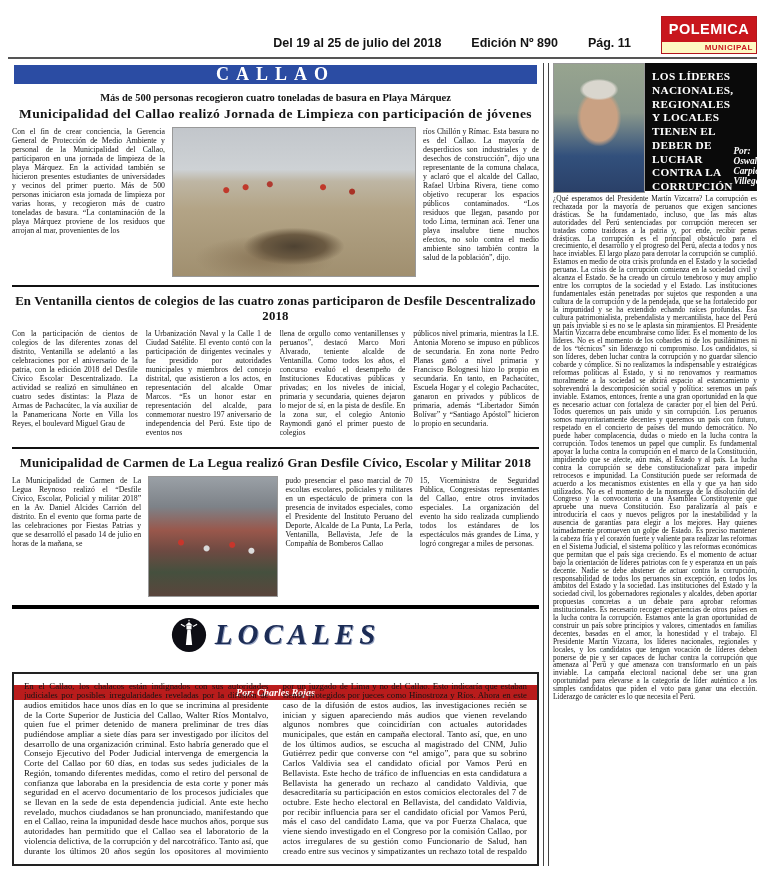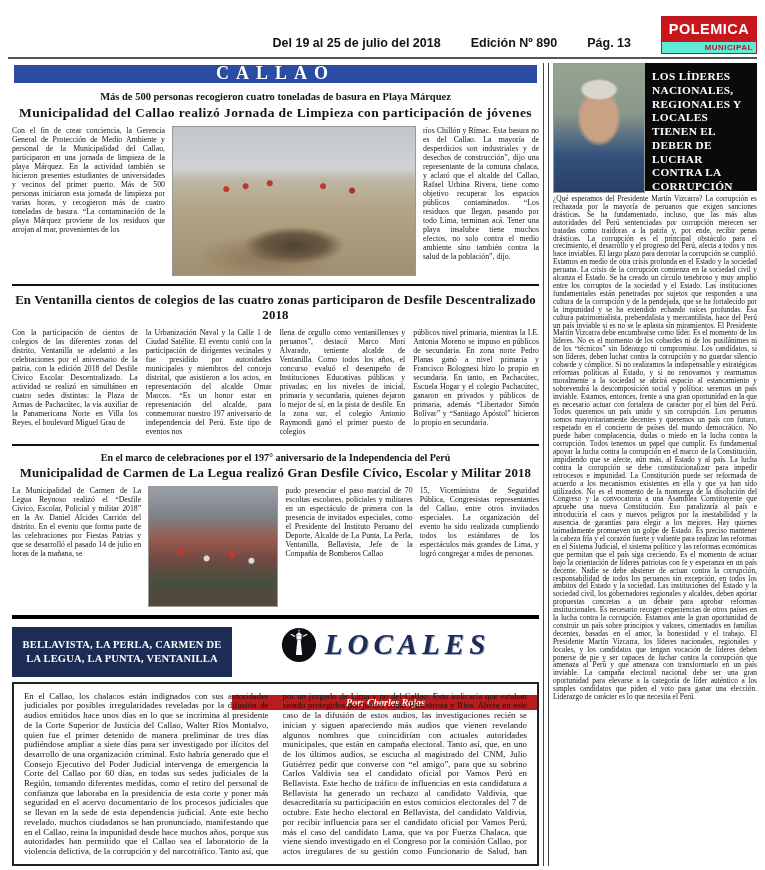--- a/index.html
+++ b/index.html
@@ -4,21 +4,21 @@
 <style>
   html,body{margin:0;padding:0;}
   body{width:765px;height:870px;background:#fbfbf9;font-family:"Liberation Sans",sans-serif;color:#141414;position:relative;overflow:hidden;}
   .page{position:absolute;inset:0;background:#ffffff;}
 
   
   .masthead{position:absolute;top:12px;left:0;right:8px;height:42px;display:flex;justify-content:flex-end;align-items:flex-end;gap:30px;}
   .mh-item{font-weight:bold;font-size:12.5px;padding-bottom:4px;}
   .logo{width:94px;height:36px;display:flex;flex-direction:column;border:1px solid #b3161d;}
   .logo-top{flex:1;background:#c8161d;color:#fff;font-weight:800;font-size:14.5px;letter-spacing:.5px;display:flex;align-items:center;justify-content:center;}
-  .logo-bottom{height:11px;background:#5eead4;color:#c8161d;font-weight:800;font-size:8px;text-align:right;padding-right:3px;line-height:11px;letter-spacing:.5px;border-top:1px solid #c8161d;}
+  .logo-bottom{height:11px;background:#fef9c3;color:#c8161d;font-weight:800;font-size:8px;text-align:right;padding-right:3px;line-height:11px;letter-spacing:.5px;border-top:1px solid #c8161d;}
   .masthead-rule{position:absolute;top:57px;left:8px;right:8px;border-top:2px solid #555;}
 
   
   .main{position:absolute;top:63px;left:12px;right:8px;bottom:4px;display:flex;font-family:Liberation Serif, serif;}
   .left-col{width:527px;display:flex;flex-direction:column;}
   .v-divider{width:4px;border-left:1px solid #444;border-right:1px solid #444;margin:0 4px;}
   .sidebar{flex:1;min-width:0;display:flex;flex-direction:column;}
 
   
   .callao-banner{height:27px;background:#2b4ca3;color:#fff;font-weight:800;font-size:18px;letter-spacing:7px;display:flex;align-items:center;justify-content:center;box-shadow:inset 0 0 0 2px #fff,inset 0 0 0 4px #2b4ca3;}
@@ -70,34 +70,34 @@
   .maretazo-right{flex:1;display:flex;flex-direction:column;}
   .maretazo-title-row{flex:1;display:flex;align-items:center;justify-content:center;gap:8px;}
   .lighthouse{width:36px;height:36px;flex:0 0 auto;}
   .maretazo-title{font-size:29px;font-weight:800;font-style:italic;color:#1c2c55;letter-spacing:5px;text-shadow:1px 1px 0 #9aa6c4;}
   .maretazo-byline-bar{height:15px;background:#b91c1c;color:#fff;font-size:10px;font-weight:bold;font-style:italic;line-height:15px;text-align:center;margin-top:32px;}
   .maretazo-body{border:2px solid #222;margin-top:5px;padding:8px 10px;display:flex;gap:14px;height:204px;overflow:hidden;}
   .maretazo-body .mcol{flex:1;font-size:8.8px;line-height:9.7px;text-align:justify;overflow:hidden;}
 
   
   .opinion-top{display:flex;height:128px;}
-  .opinion-title-box{flex:1;min-width:0;background:#0a0a0a;color:#fff;padding:7px 5px 5px 7px;display:flex;flex-direction:column;}
+  .opinion-title-box{flex:1;min-width:0;background:#0a0a0a;color:#fff;padding:7px 5px 5px 7px;display:flex;flex-direction:row;}
   .opinion-title{font-weight:800;font-size:11.3px;line-height:1.22;letter-spacing:.3px;text-transform:uppercase;}
   .opinion-byline{margin-top:auto;font-style:italic;font-weight:bold;font-size:9.3px;}
   .opinion-body{margin-top:4px;font-size:7.4px;line-height:7.9px;text-align:justify;flex:1;overflow:hidden;}
 </style>
 </head>
 <body>
 
 <div class="page">
 
   <div class="masthead">
     <div class="mh-item">Del 19 al 25 de julio del 2018</div>
     <div class="mh-item">Edición Nº 890</div>
-    <div class="mh-item">Pág. 13</div>
+    <div class="mh-item">Pág. 11</div>
     <div class="logo">
       <div class="logo-top">POLEMICA</div>
       <div class="logo-bottom">MUNICIPAL</div>
     </div>
   </div>
   <div class="masthead-rule"></div>
 
   <div class="main">
 
     <div class="left-col">
@@ -117,33 +117,31 @@
       <div class="headline-sm">En Ventanilla cientos de colegios de las cuatro zonas participaron de Desfile Descentralizado 2018</div>
       <div class="row row2">
         <div class="col-text">Con la participación de cientos de colegios de las diferentes zonas del distrito, Ventanilla se adelantó a las celebraciones por el aniversario de la patria, con la edición 2018 del Desfile Cívico Escolar Descentralizado. La actividad se realizó en simultáneo en cuatro sedes distintas: la Plaza de Armas de Pachacútec, la vía auxiliar de la Panamericana Norte en Villa los Reyes, el boulevard Miguel Grau de</div>
         <div class="col-text">la Urbanización Naval y la Calle 1 de Ciudad Satélite. El evento contó con la participación de dirigentes vecinales y fue presidido por autoridades municipales y miembros del concejo distrital, que asistieron a los actos, en representación del alcalde Omar Marcos. “Es un honor estar en representación del alcalde, para conmemorar nuestro 197 aniversario de independencia del Perú. Este tipo de eventos nos</div>
         <div class="col-text">llena de orgullo como ventanillenses y peruanos”, destacó Marco Mori Alvarado, teniente alcalde de Ventanilla. Como todos los años, el concurso evaluó el desempeño de Instituciones Educativas públicas y privadas; en los niveles de inicial, primaria y secundaria, quienes dejaron lo mejor de sí, en la pista de desfile. En la zona sur, el colegio Antonio Raymondi ganó el primer puesto de colegios</div>
         <div class="col-text">públicos nivel primaria, mientras la I.E. Antonia Moreno se impuso en públicos de secundaria. En zona norte Pedro Planas ganó a nivel primaria y Francisco Bolognesi hizo lo propio en secundaria. En tanto, en Pachacútec, Escuela Hogar y el colegio Pachacútec, ganaron en privados y públicos de primaria, además “Libertador Simón Bolívar” y “Santiago Apóstol” hicieron lo propio en secundaria.</div>
       </div>
 
       <div class="divider"></div>
 
-      <div class="kicker" style="font-size:10px;margin-top:2px;">En el marco de celebraciones por el 197° aniversario de la Independencia del Perú</div>
       <div class="headline-sm">Municipalidad de Carmen de La Legua realizó Gran Desfile Cívico, Escolar y Militar 2018</div>
       <div class="row row3">
         <div class="col-text c1">La Municipalidad de Carmen de La Legua Reynoso realizó el “Desfile Cívico, Escolar, Policial y militar 2018” en la Av. Daniel Alcides Carrión del distrito. En el evento que forma parte de las celebraciones por Fiestas Patrias y que se desarrolló el pasado 14 de julio en horas de la mañana, se</div>
         <div class="photo photo-parade"></div>
         <div class="col-text c2">pudo presenciar el paso marcial de 70 escoltas escolares, policiales y militares en un espectáculo de primera con la presencia de invitados especiales, como el Presidente del Instituto Peruano del Deporte, Alcalde de La Punta, La Perla, Ventanilla, Bellavista, Jefe de la Compañía de Bomberos Callao</div>
         <div class="col-text c3">15, Viceministra de Seguridad Pública, Congresistas representantes del Callao, entre otros invitados especiales. La organización del evento ha sido realizada cumpliendo todos los estándares de los espectáculos más grandes de Lima, y logró congregar a miles de personas.</div>
       </div>
 
       <div class="divider-thick"></div>
 
       <div class="maretazo-header">
-        <div class="region-box">BELLAVISTA, LA PERLA, CARMEN DE LA LEGUA, LA PUNTA, VENTANILLA</div>
         <div class="maretazo-right">
           <div class="maretazo-title-row">
             <span class="lighthouse">
               <svg viewBox="0 0 40 40" width="36" height="36" aria-hidden="true">
                 <circle cx="20" cy="20" r="19" fill="#0d0d14"></circle>
                 <polygon points="16.5,31 23.5,31 21.8,14 18.2,14" fill="#ffffff"></polygon>
                 <rect x="17.2" y="9.5" width="5.6" height="4.2" fill="#ffffff"></rect>
                 <polygon points="15.8,9.5 24.2,9.5 20,5.5" fill="#ffffff"></polygon>
                 <line x1="11" y1="8" x2="15.5" y2="10.5" stroke="#ffffff" stroke-width="1.3"></line>
                 <line x1="29" y1="8" x2="24.5" y2="10.5" stroke="#ffffff" stroke-width="1.3"></line>

